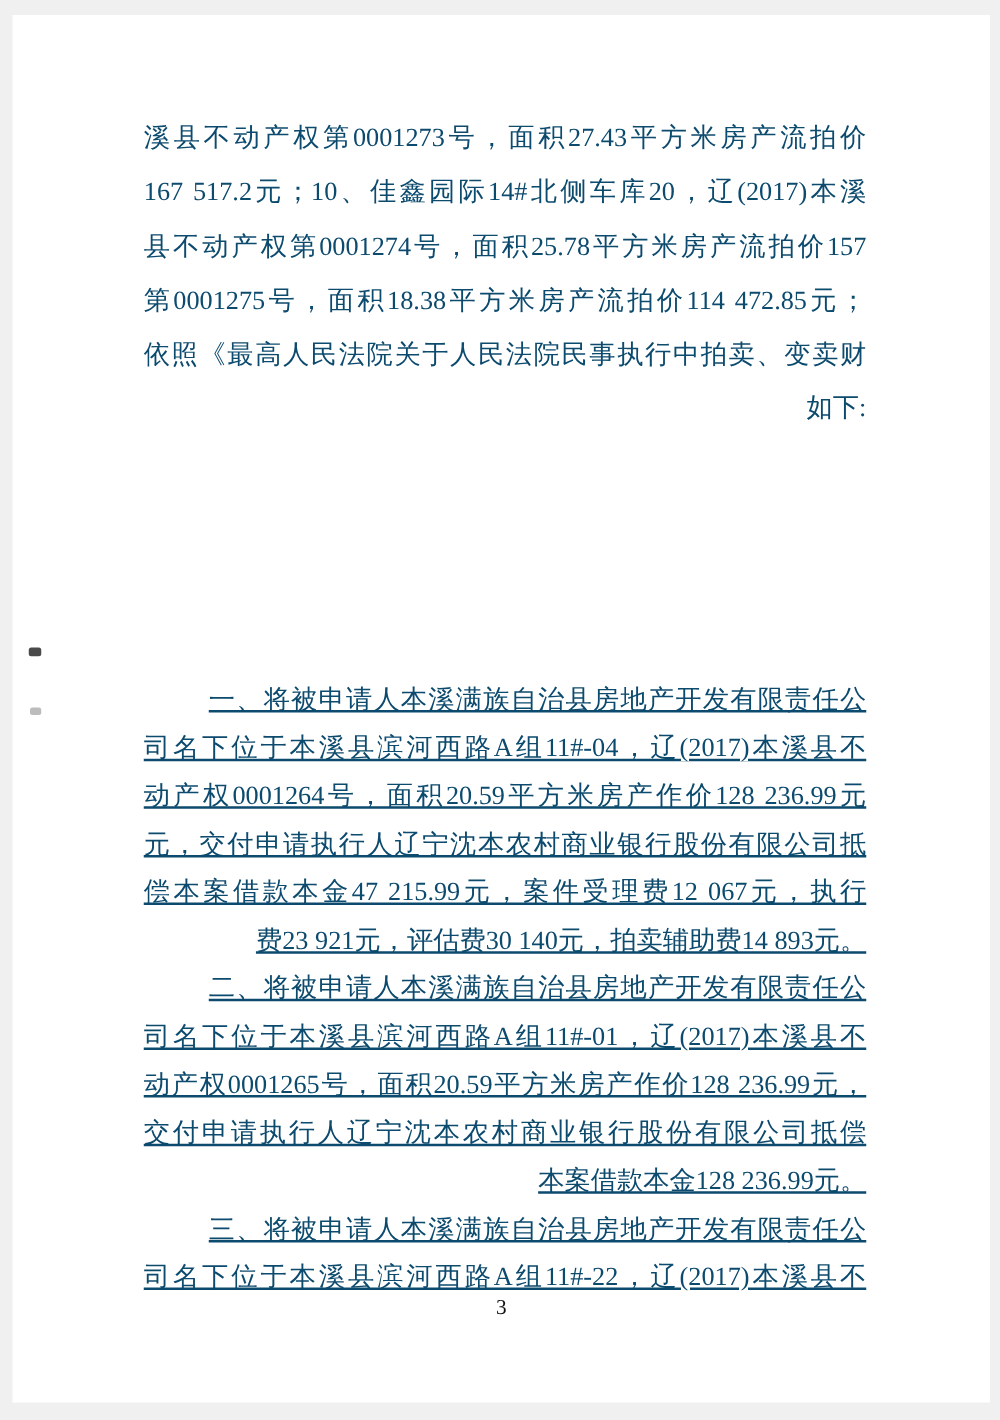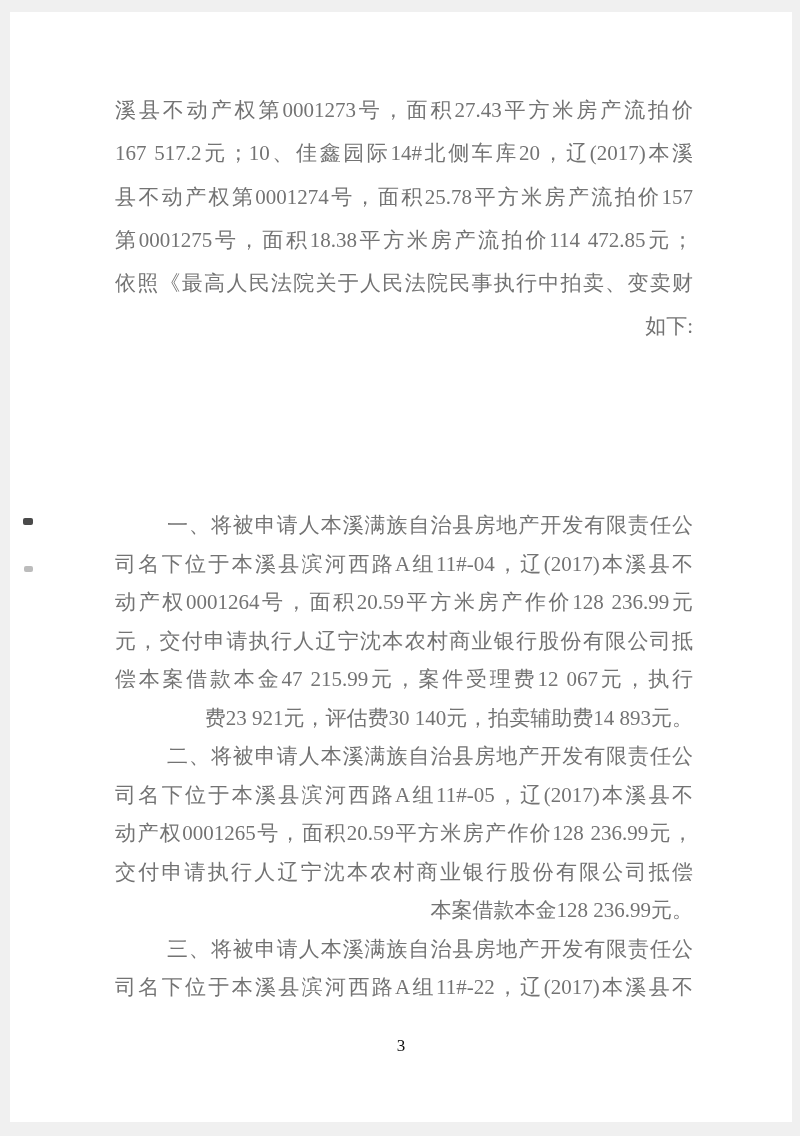--- a/index.html
+++ b/index.html
@@ -19,30 +19,31 @@
     left: 10px;
     top: 12px;
     right: 8px;
     bottom: 14px;
     background: #ffffff;
   }
   .textblock {
     position: absolute;
     left: 105px;
     width: 578px;
-    color: #737373;
+    color: #0c4a6e;
     font-size: 21px;
   }
   .block-a {
     top: 77px;
     line-height: 43.3px;
   }
   .block-b {
-    top: 494px;
+    top: 528px;
     line-height: 38.5px;
+    text-decoration: underline;
   }
   .ln {
     white-space: nowrap;
     text-align: right;
   }
   .ln.fill {
     white-space: normal;
     text-align: justify;
     text-align-last: justify;
   }
@@ -95,21 +96,21 @@
   </div>
 
   <div class="textblock block-b">
     <div class="ln fill indent">一、将被申请人本溪满族自治县房地产开发有限责任公</div>
     <div class="ln fill">司名下位于本溪县滨河西路A组11#-04，辽(2017)本溪县不</div>
     <div class="ln fill">动产权0001264号，面积20.59平方米房产作价128 236.99元</div>
     <div class="ln fill">元，交付申请执行人辽宁沈本农村商业银行股份有限公司抵</div>
     <div class="ln fill">偿本案借款本金47 215.99元，案件受理费12 067元，执行</div>
     <div class="ln">费23 921元，评估费30 140元，拍卖辅助费14 893元。</div>
     <div class="ln fill indent">二、将被申请人本溪满族自治县房地产开发有限责任公</div>
-    <div class="ln fill">司名下位于本溪县滨河西路A组11#-05，辽(2017)本溪县不</div>
+    <div class="ln fill">司名下位于本溪县滨河西路A组11#-01，辽(2017)本溪县不</div>
     <div class="ln fill">动产权0001265号，面积20.59平方米房产作价128 236.99元，</div>
     <div class="ln fill">交付申请执行人辽宁沈本农村商业银行股份有限公司抵偿</div>
     <div class="ln">本案借款本金128 236.99元。</div>
     <div class="ln fill indent">三、将被申请人本溪满族自治县房地产开发有限责任公</div>
     <div class="ln fill">司名下位于本溪县滨河西路A组11#-22，辽(2017)本溪县不</div>
   </div>
 
   <div class="page-number">3</div>
 
 </div>

